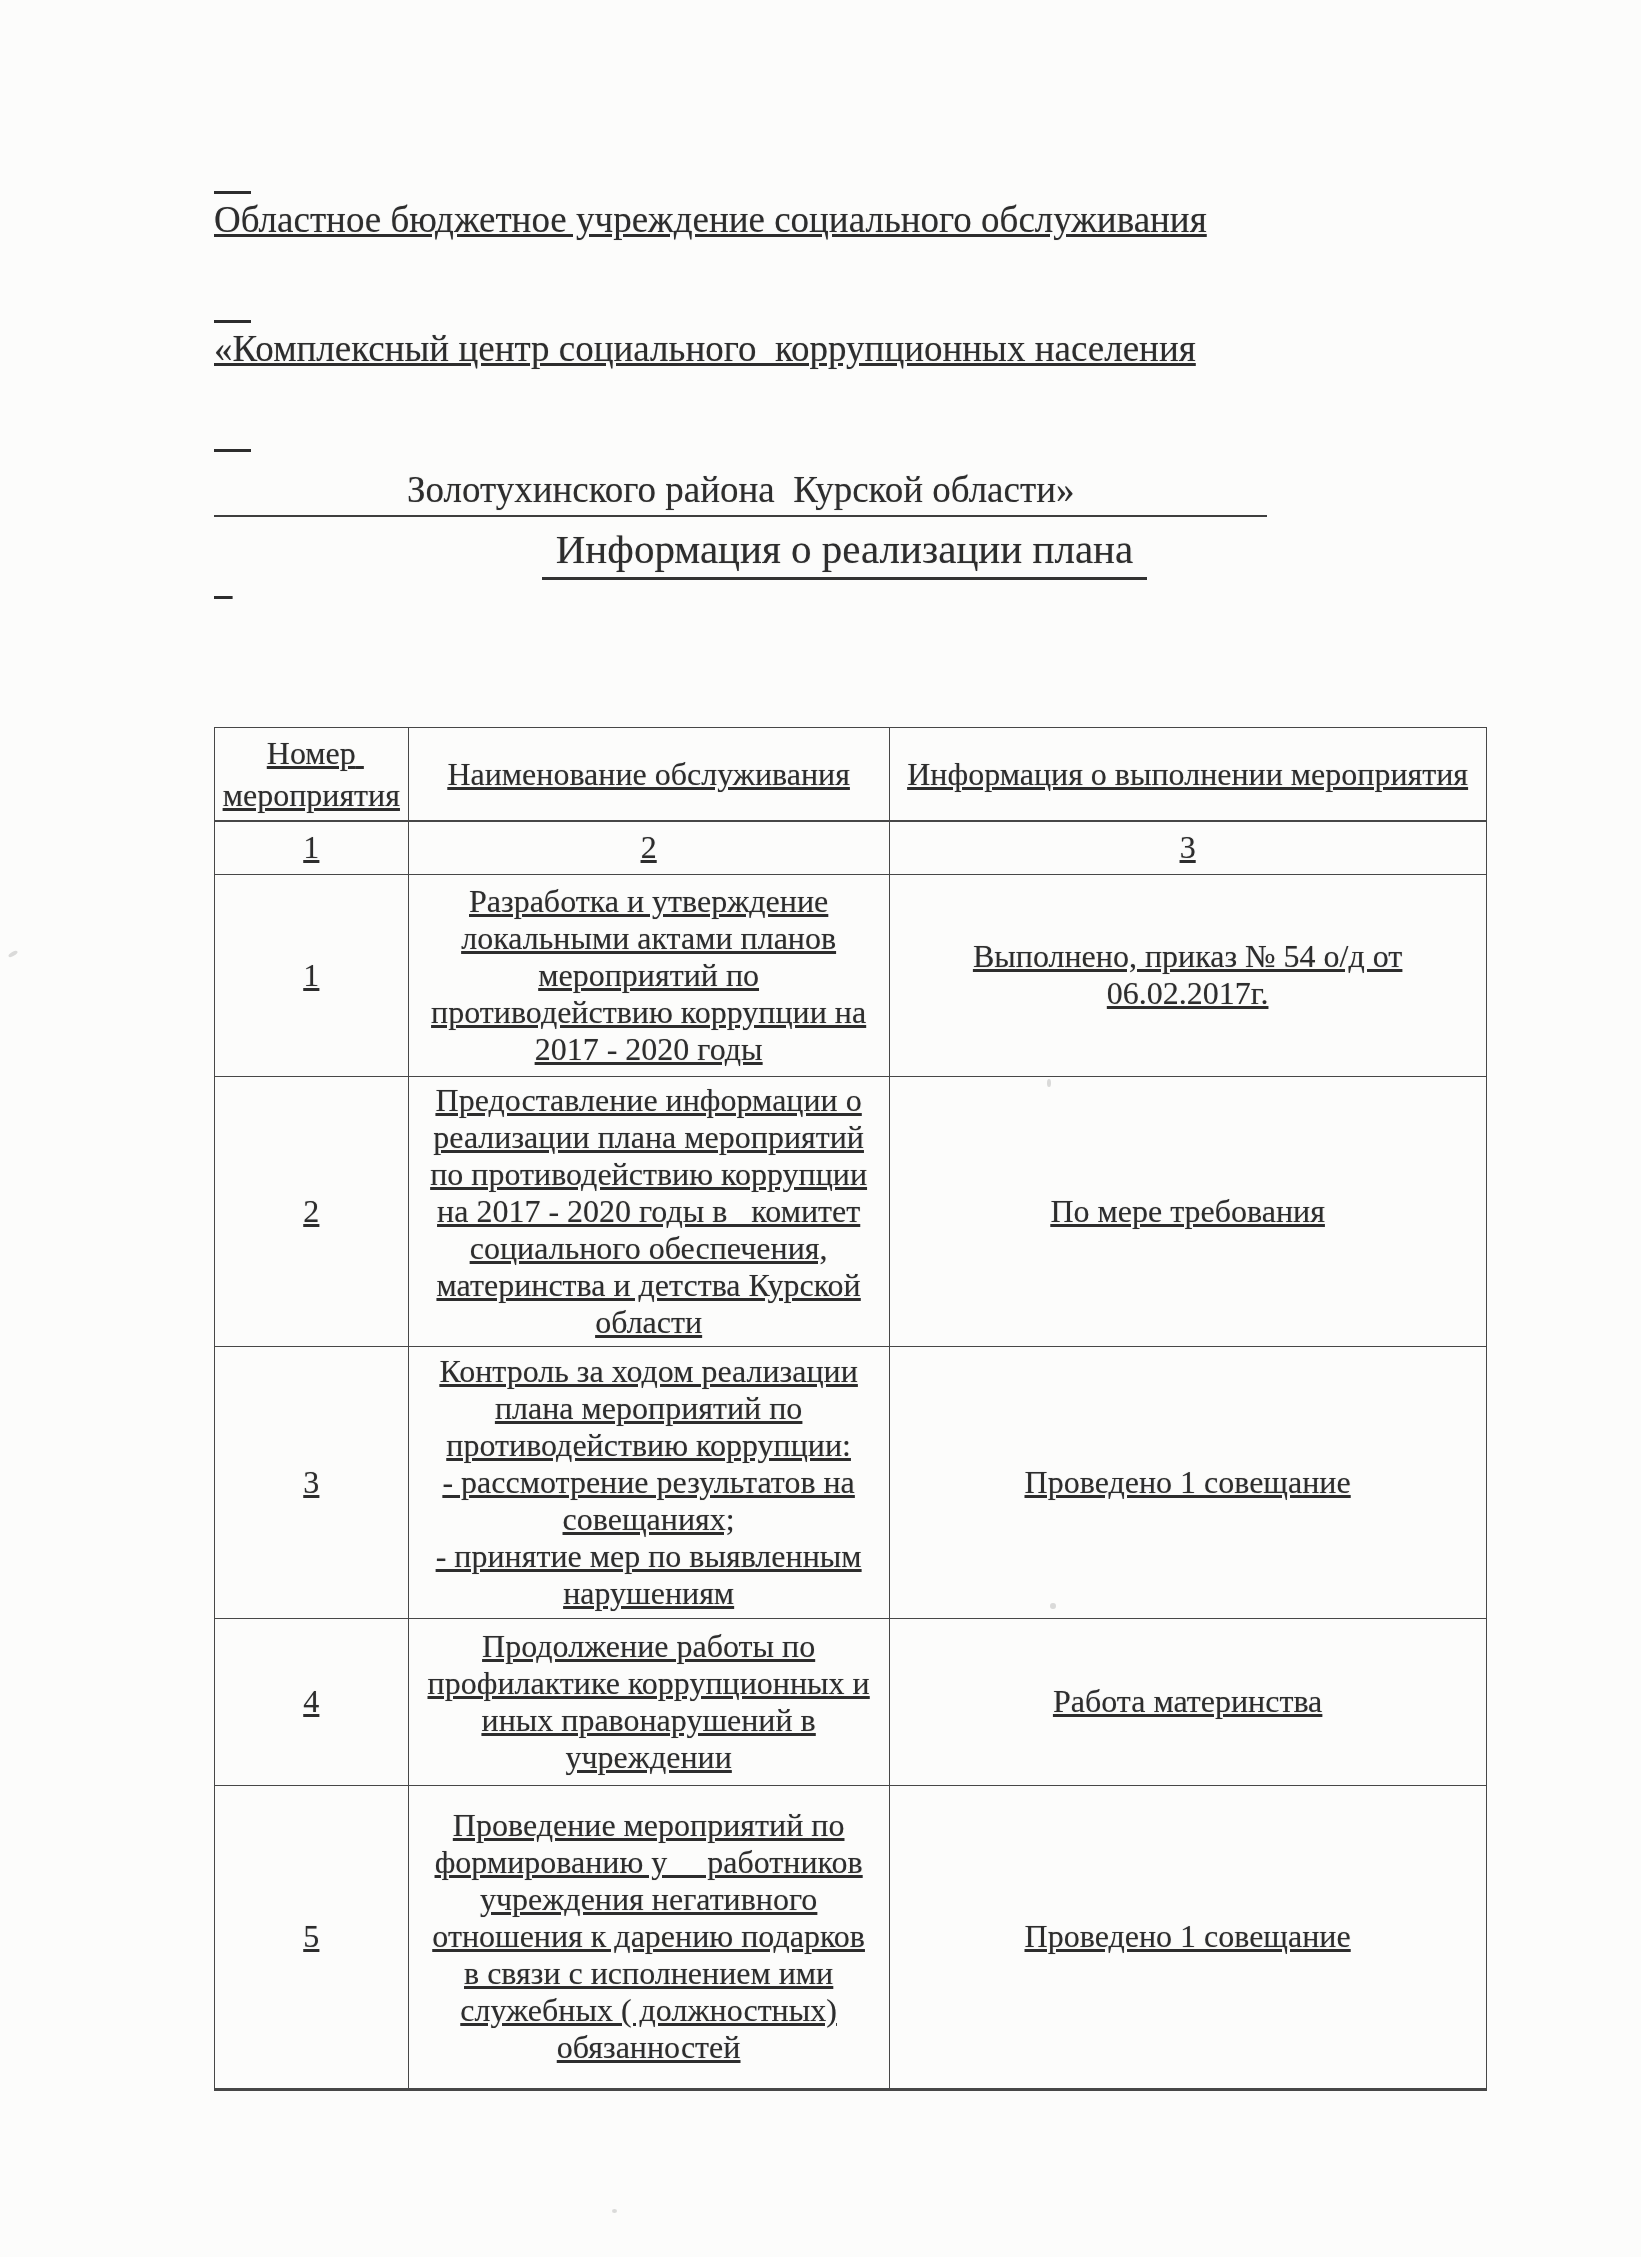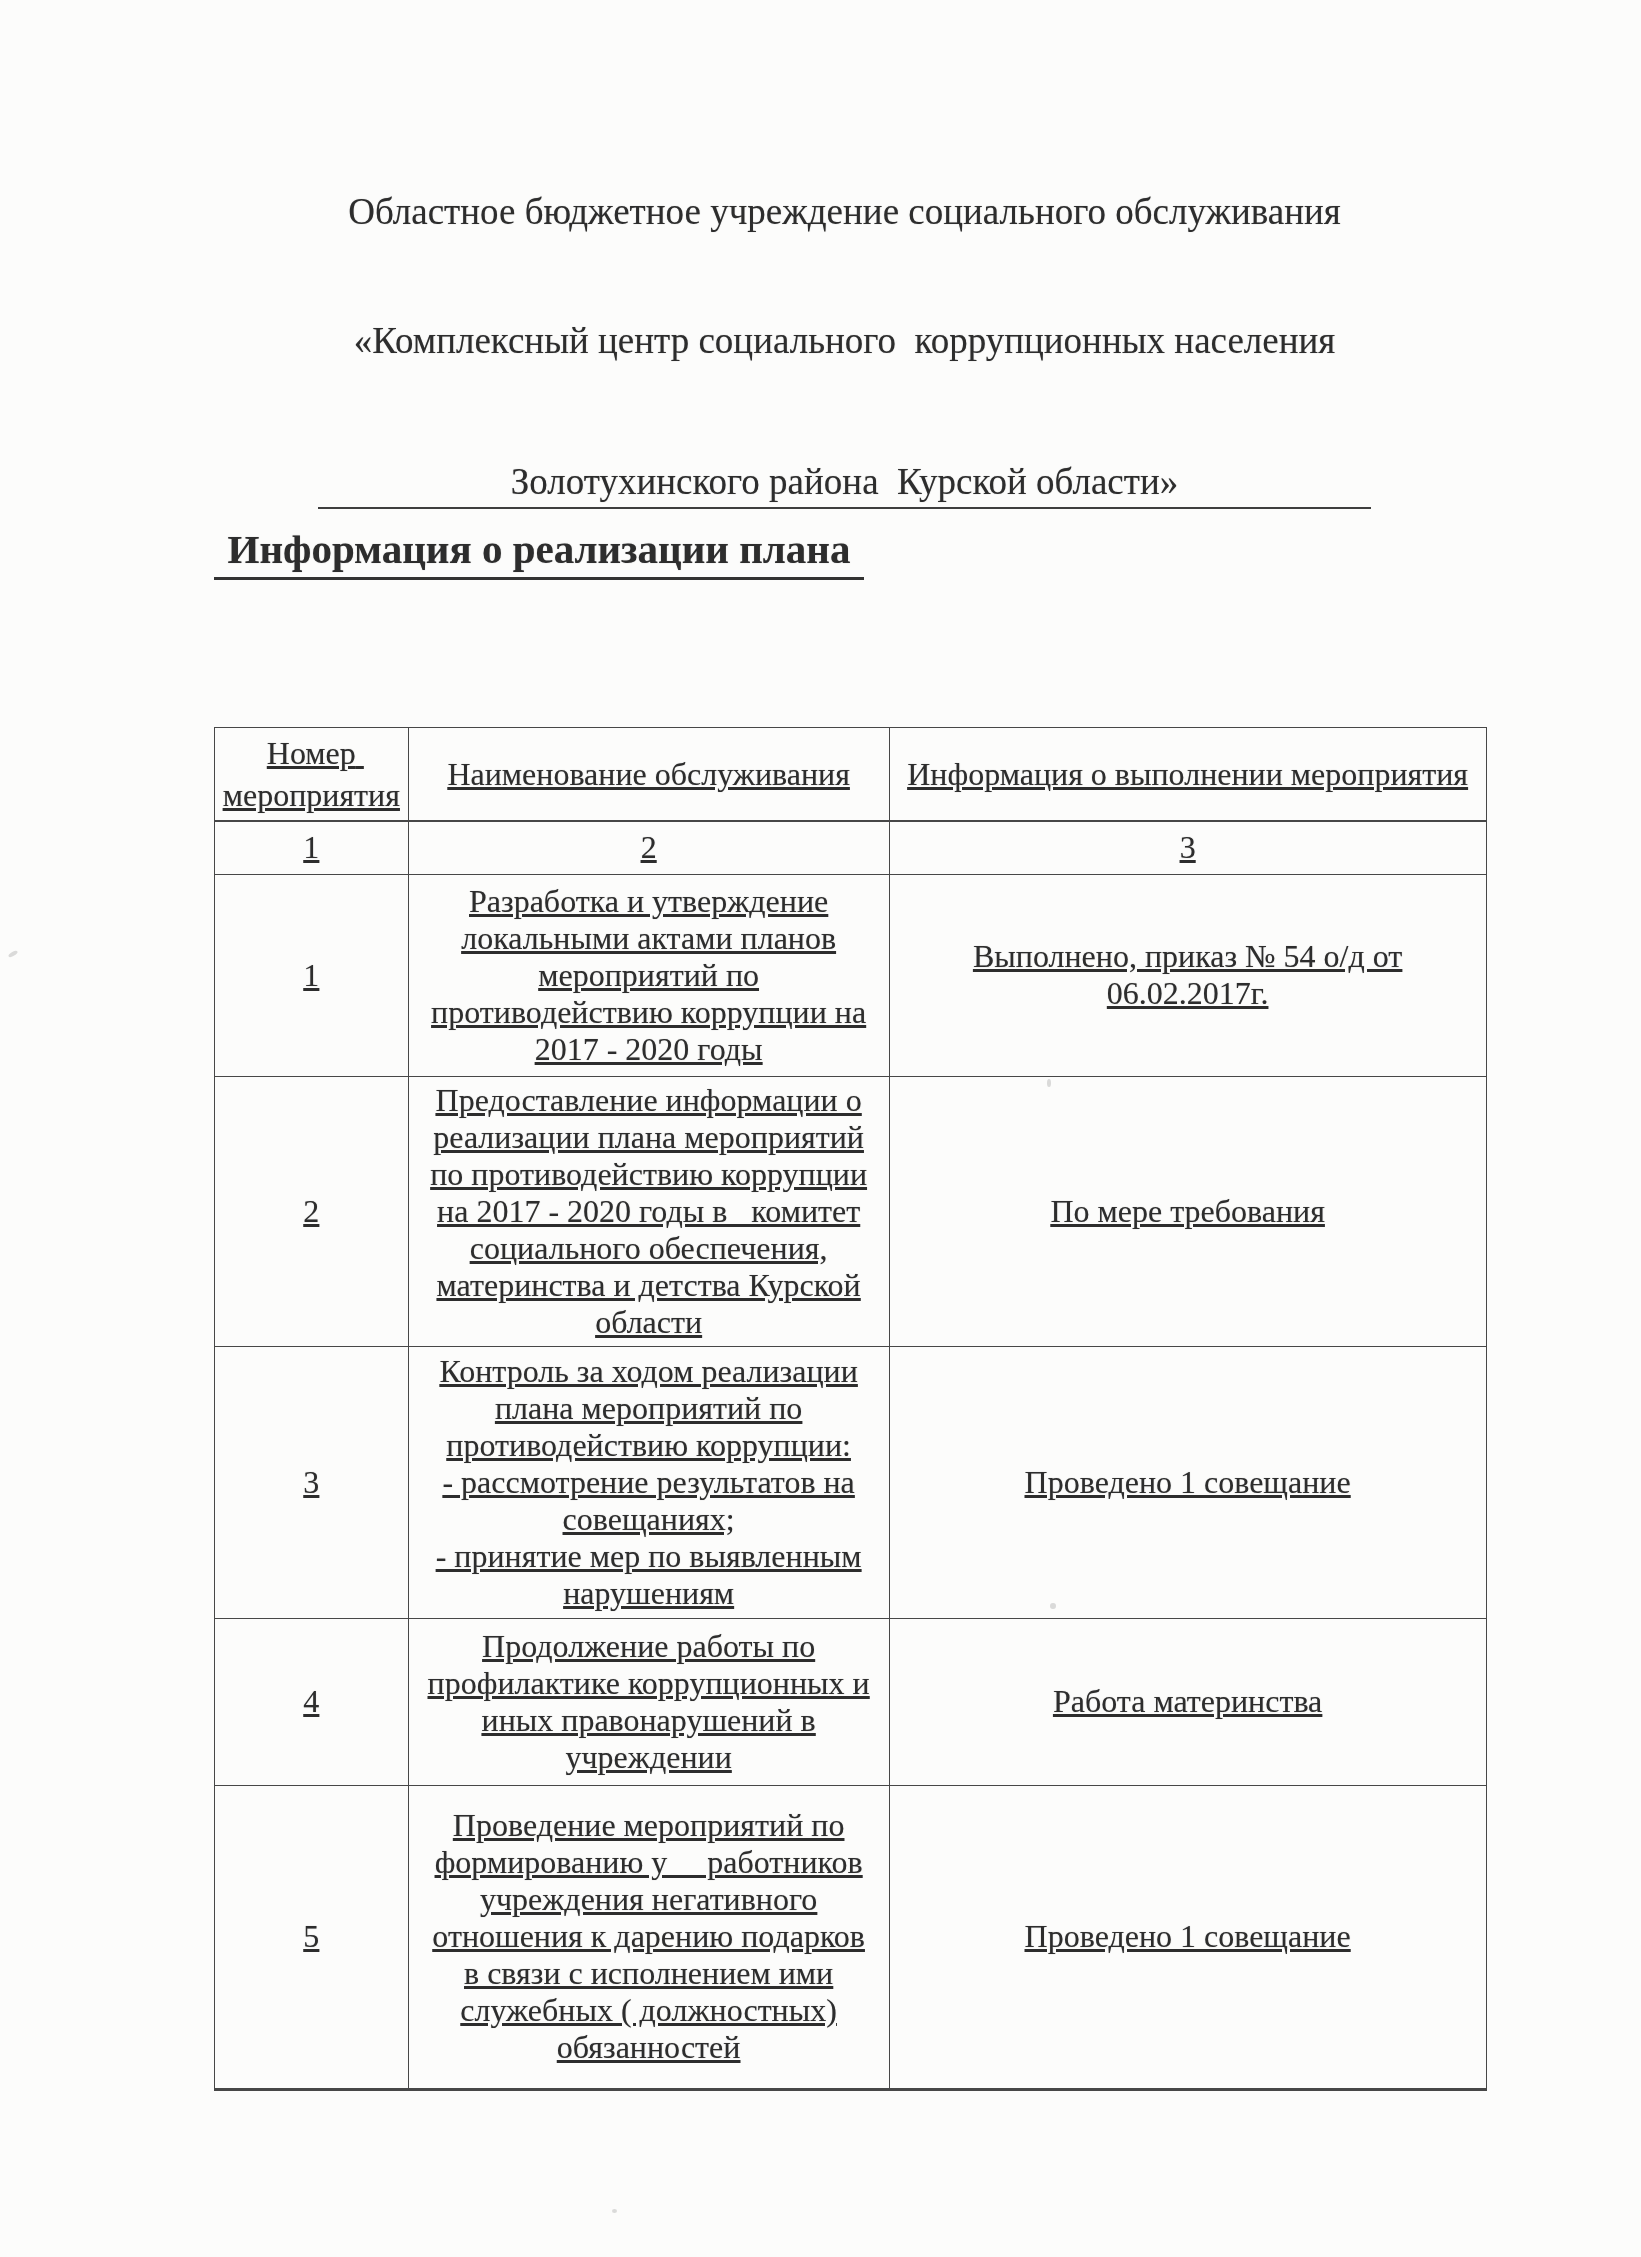--- a/index.html
+++ b/index.html
@@ -10,38 +10,39 @@
     background:#fcfcfb;
     font-family:"Liberation Serif","DejaVu Serif",serif;
     color:#2d2d2d;
     overflow:hidden;
   }
   .scan-text{ text-shadow:0 0 1px rgba(70,70,70,.45); }
 
   
   .org{
     position:absolute;
-    left:214px;top:104px;width:1261px;
-    text-align:center;
+    left:214px;top:112px;width:1261px;
+    text-align:left;
     font-size:37px;line-height:43px;
     white-space:pre-wrap;
+    text-decoration:underline;
   }
   .org-underline{
     display:inline-block;
     border-bottom:2.9px solid #3e3e3e;
     padding:0 193px 3.9px 193px;
     margin-top:12px;
   }
 
   
   .doc-title{
     position:absolute;
     left:214px;top:422px;width:1261px;
-    text-align:left;
-    font-weight:bold;
+    text-align:center;
+    font-weight:normal;
     font-size:41px;line-height:51px;
     white-space:pre-wrap;
   }
   .doc-title .u{
     display:inline-block;
     border-bottom:3.9px solid #333;
     padding:0 13.5px 1.9px 13.5px;
   }
 
   

